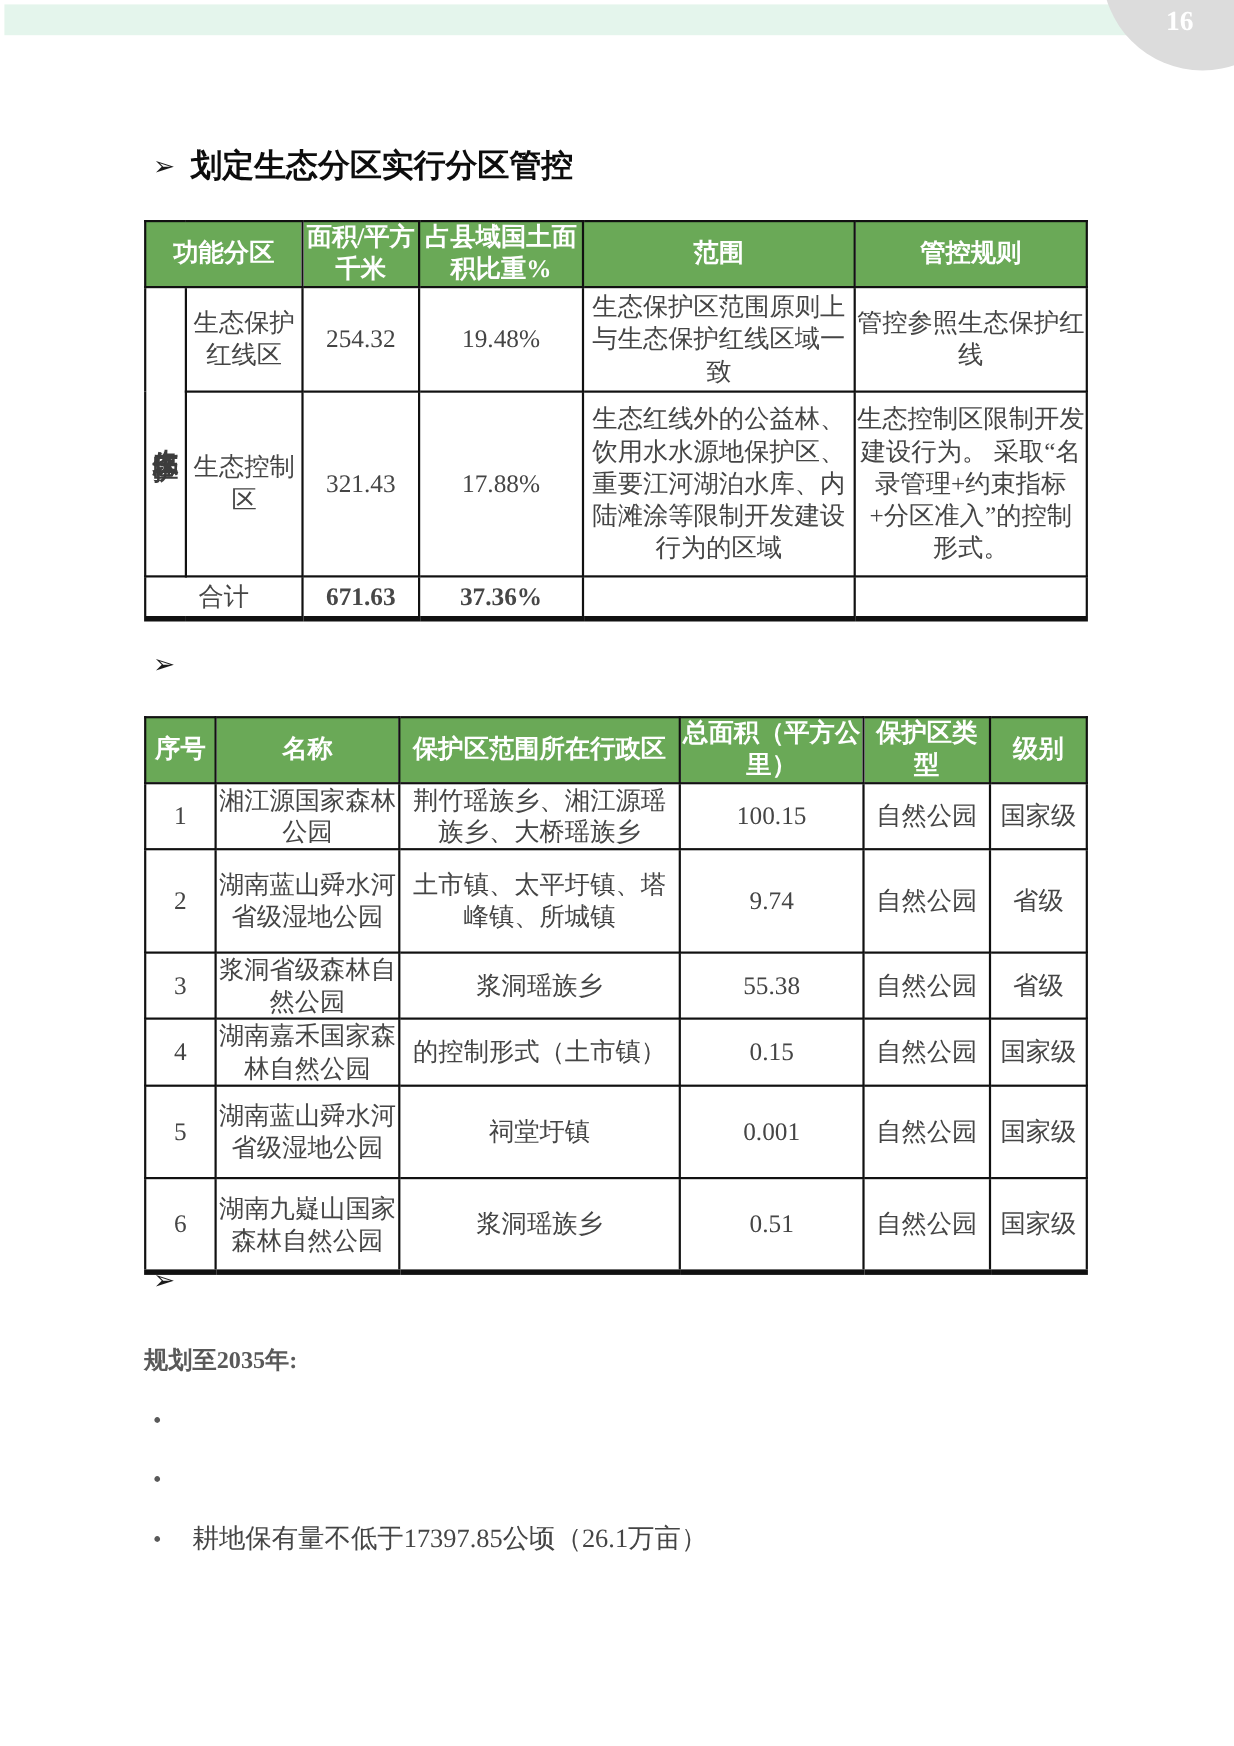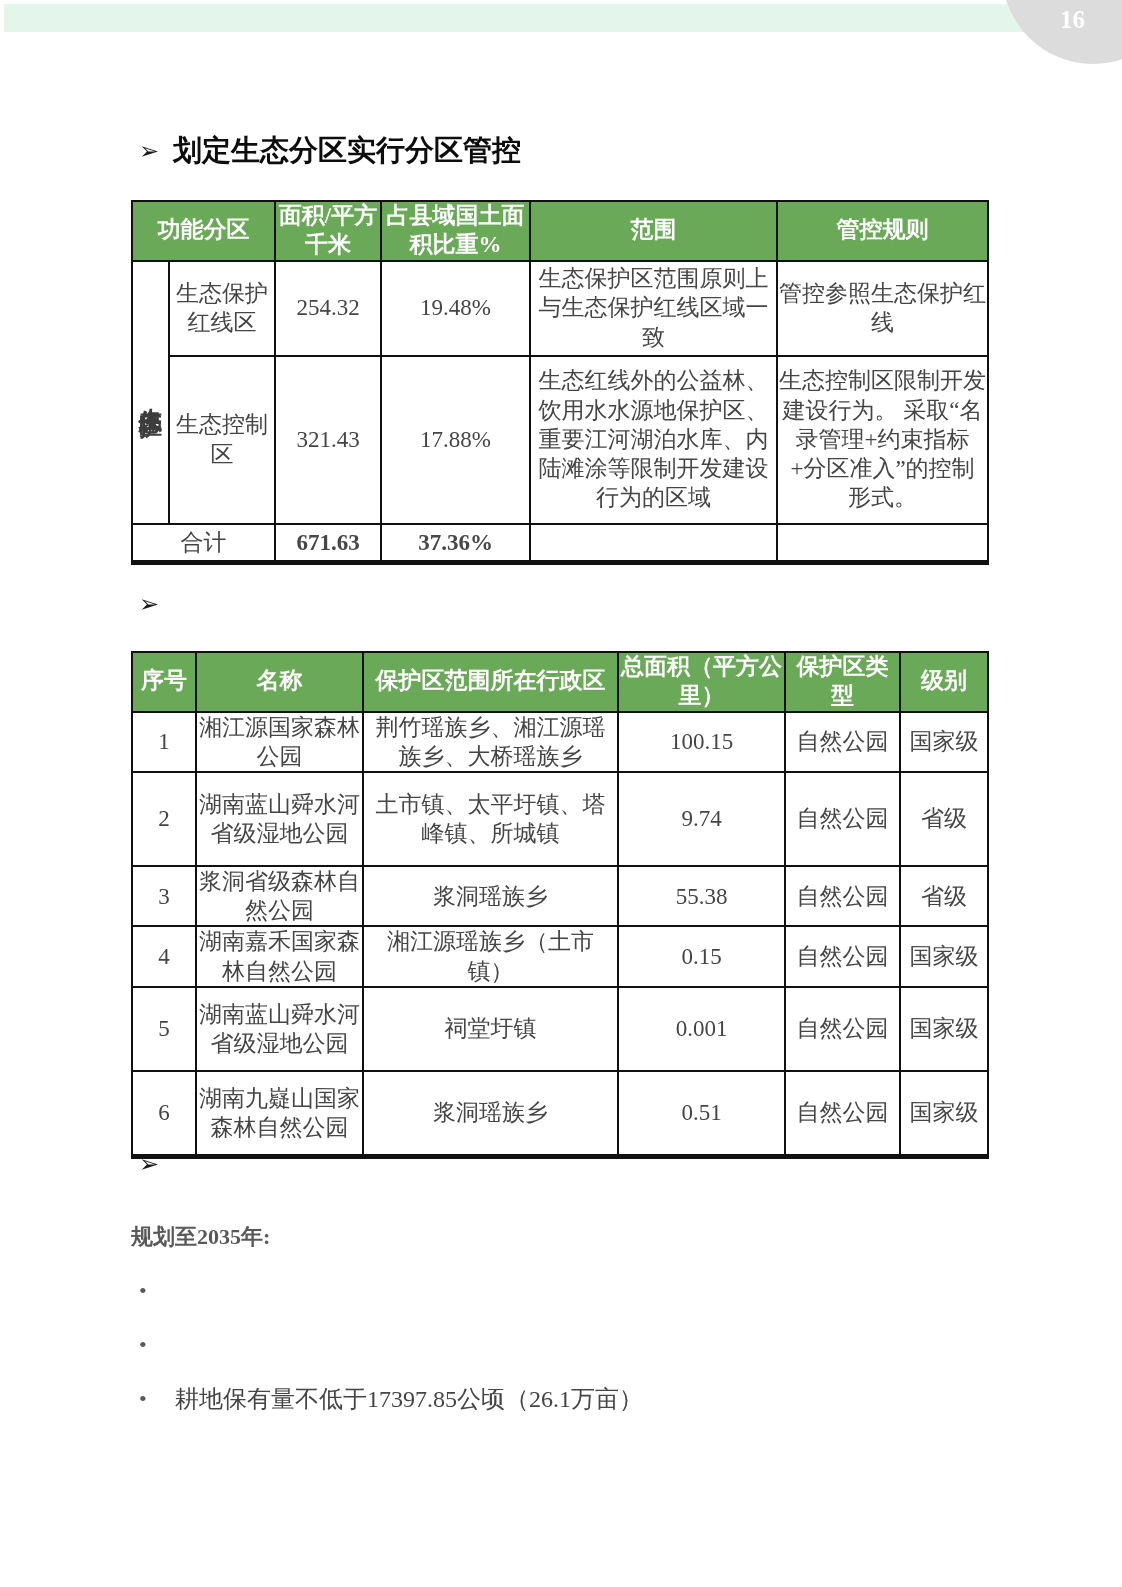--- a/index.html
+++ b/index.html
@@ -165,21 +165,21 @@
         <td>3</td>
         <td>浆洞省级森林自然公园</td>
         <td>浆洞瑶族乡</td>
         <td>55.38</td>
         <td>自然公园</td>
         <td>省级</td>
       </tr>
       <tr style="height:58px">
         <td>4</td>
         <td>湖南嘉禾国家森林自然公园</td>
-        <td>湘江源瑶族乡（土市镇）</td>
+        <td>的控制形式（土市镇）</td>
         <td>0.15</td>
         <td>自然公园</td>
         <td>国家级</td>
       </tr>
       <tr style="height:84px">
         <td>5</td>
         <td>湖南蓝山舜水河省级湿地公园</td>
         <td>祠堂圩镇</td>
         <td>0.001</td>
         <td>自然公园</td>

